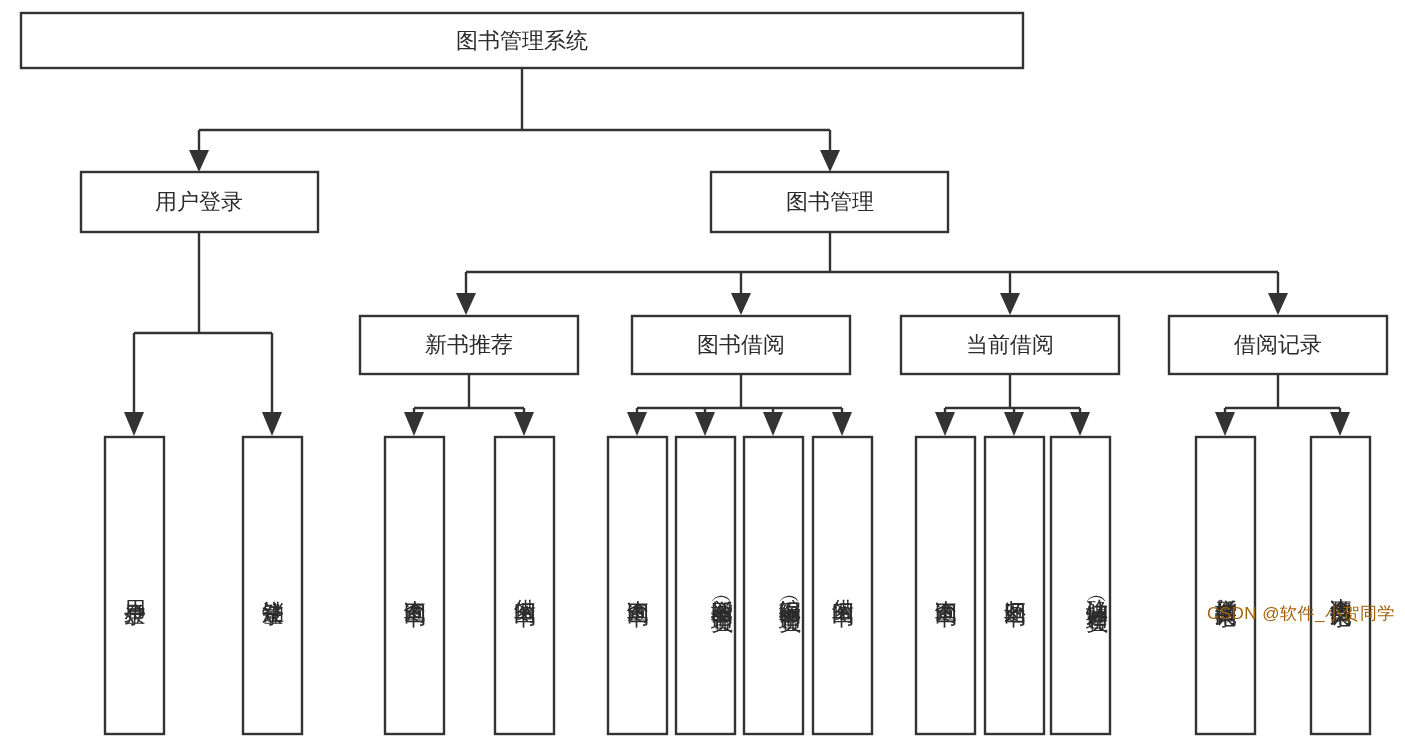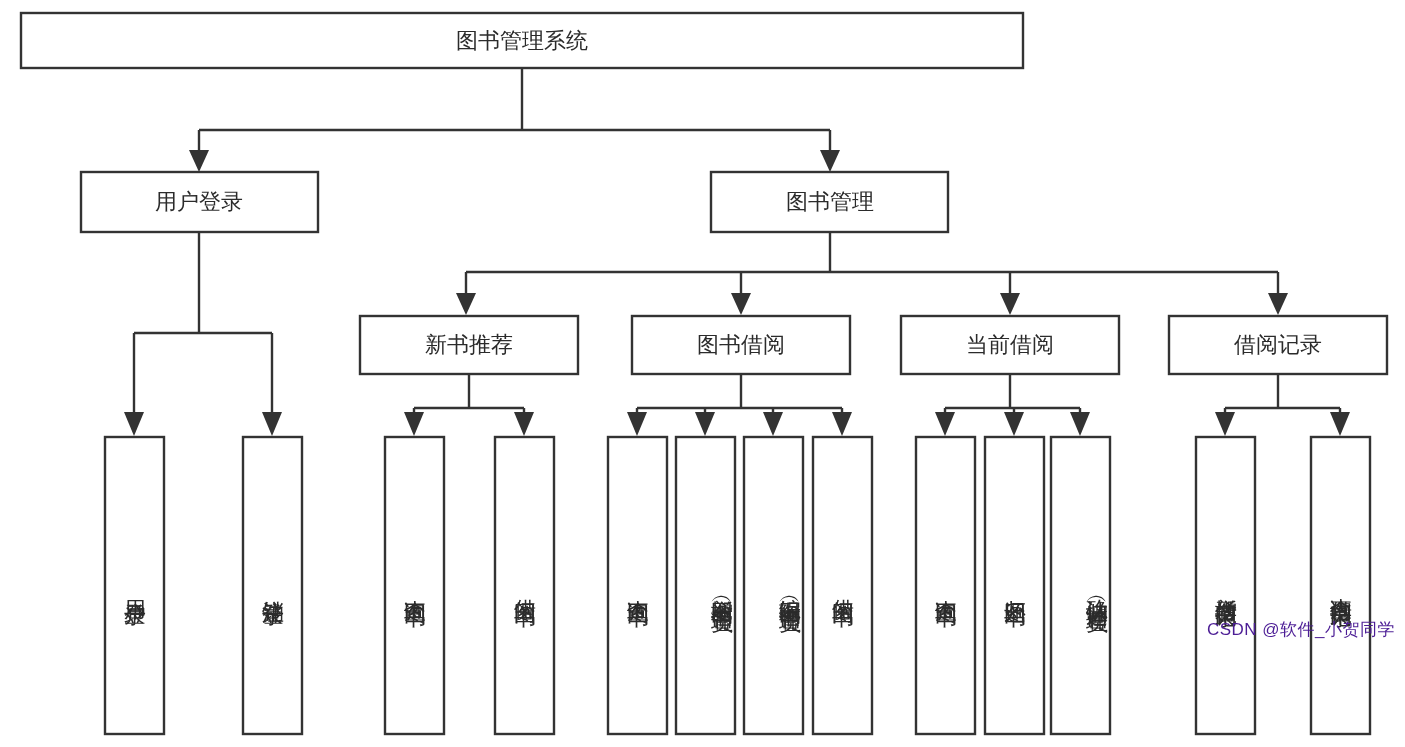--- a/index.html
+++ b/index.html
@@ -58,24 +58,24 @@
     line-height: 1.22;
     letter-spacing: 2px;
     color: #2b2b2b;
     text-align: center;
     white-space: nowrap;
     pointer-events: none;
   }
   .watermark {
     position: absolute;
     right: 10px;
-    bottom: 4px;
+    bottom: 20px;
     font-family: "Liberation Sans", "DejaVu Sans", sans-serif;
     font-size: 17px;
-    color: #4c1d95;
+    color: #a16207;
     letter-spacing: 0.5px;
     white-space: nowrap;
   }
 </style>
 </head>
 <body>
 
 <div id="diagram-root">
 
   <svg class="flow" viewBox="0 0 1405 747" xmlns="http://www.w3.org/2000/svg">

